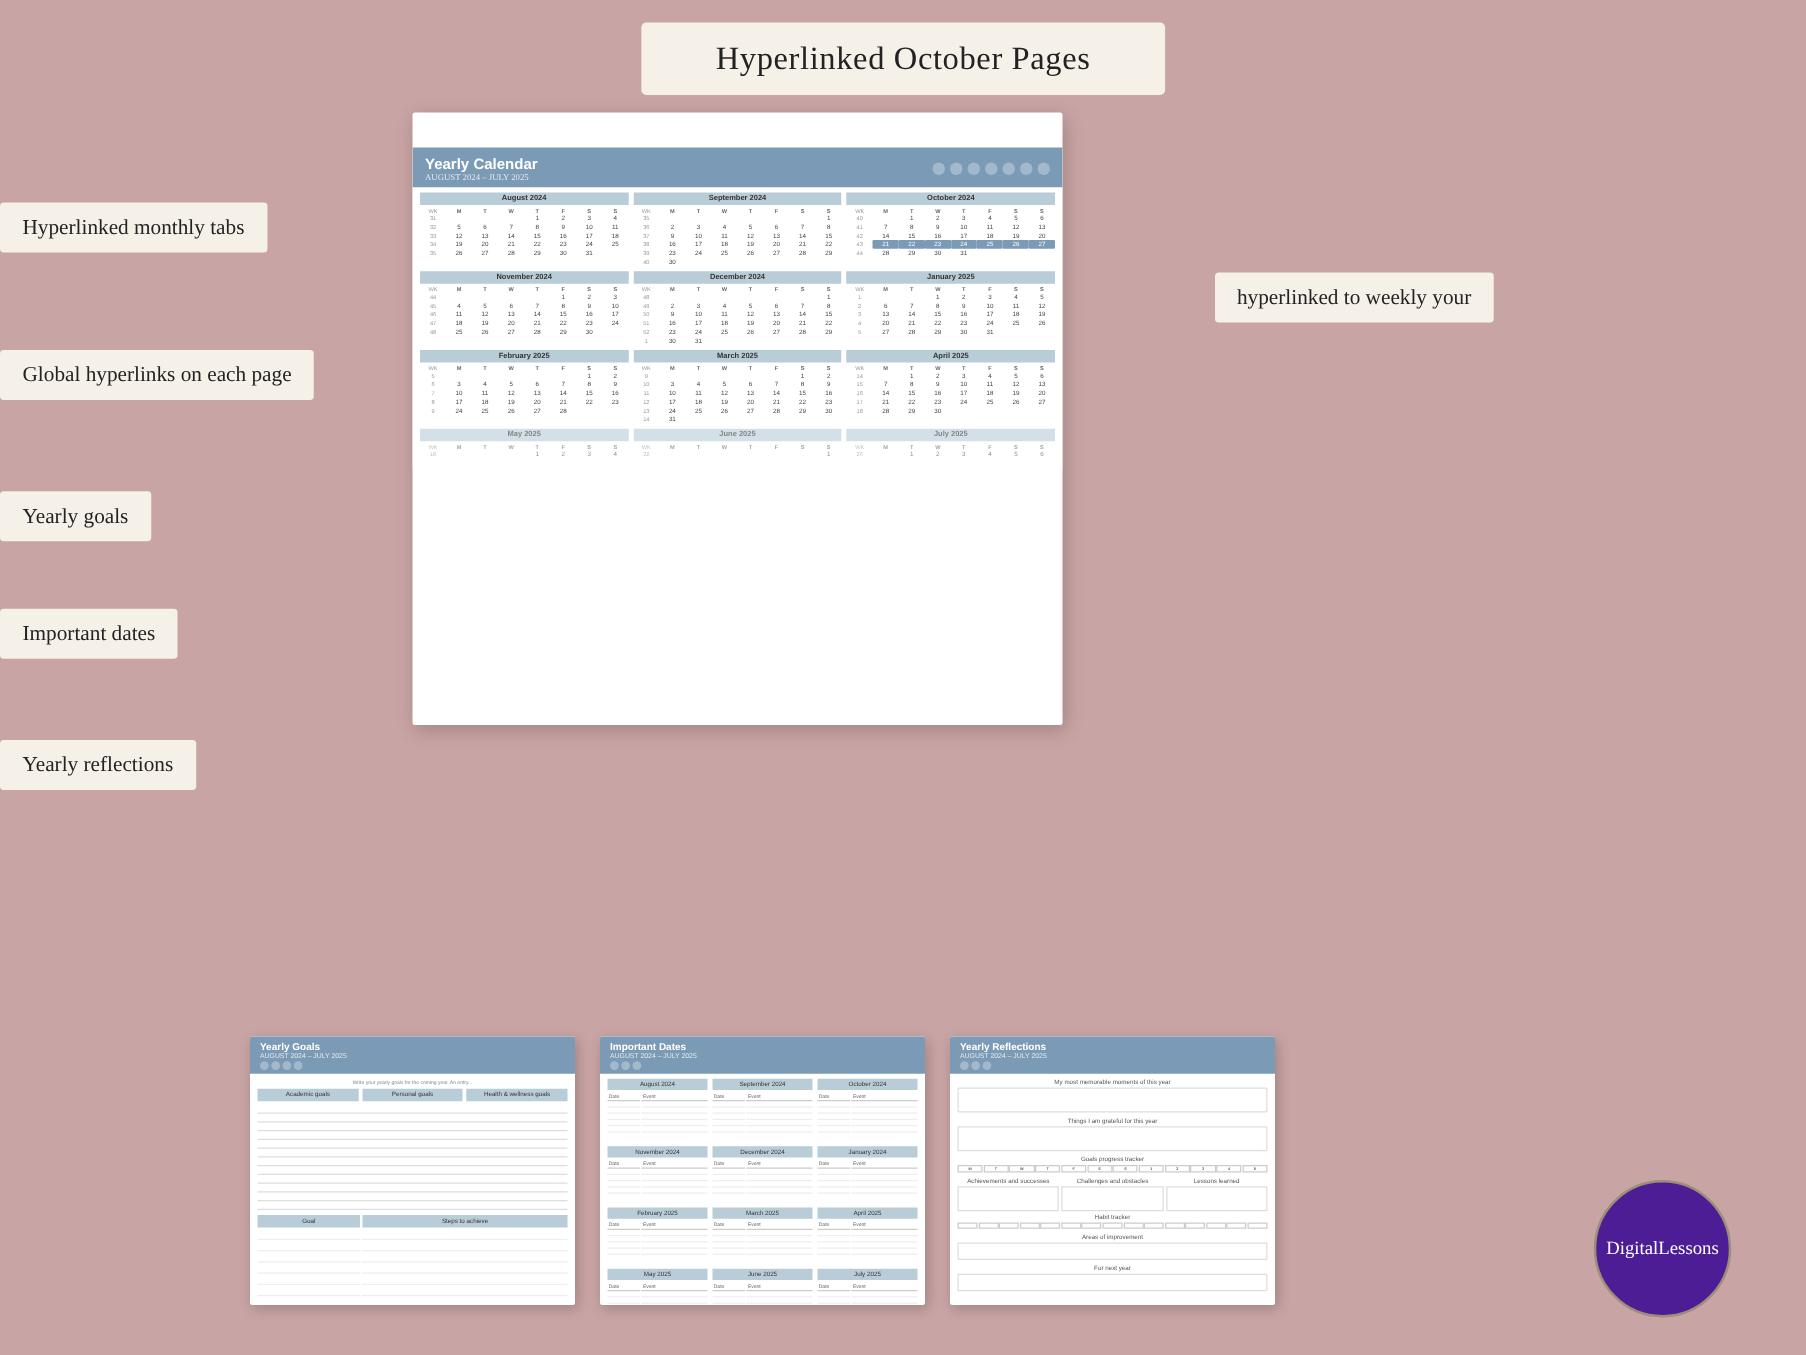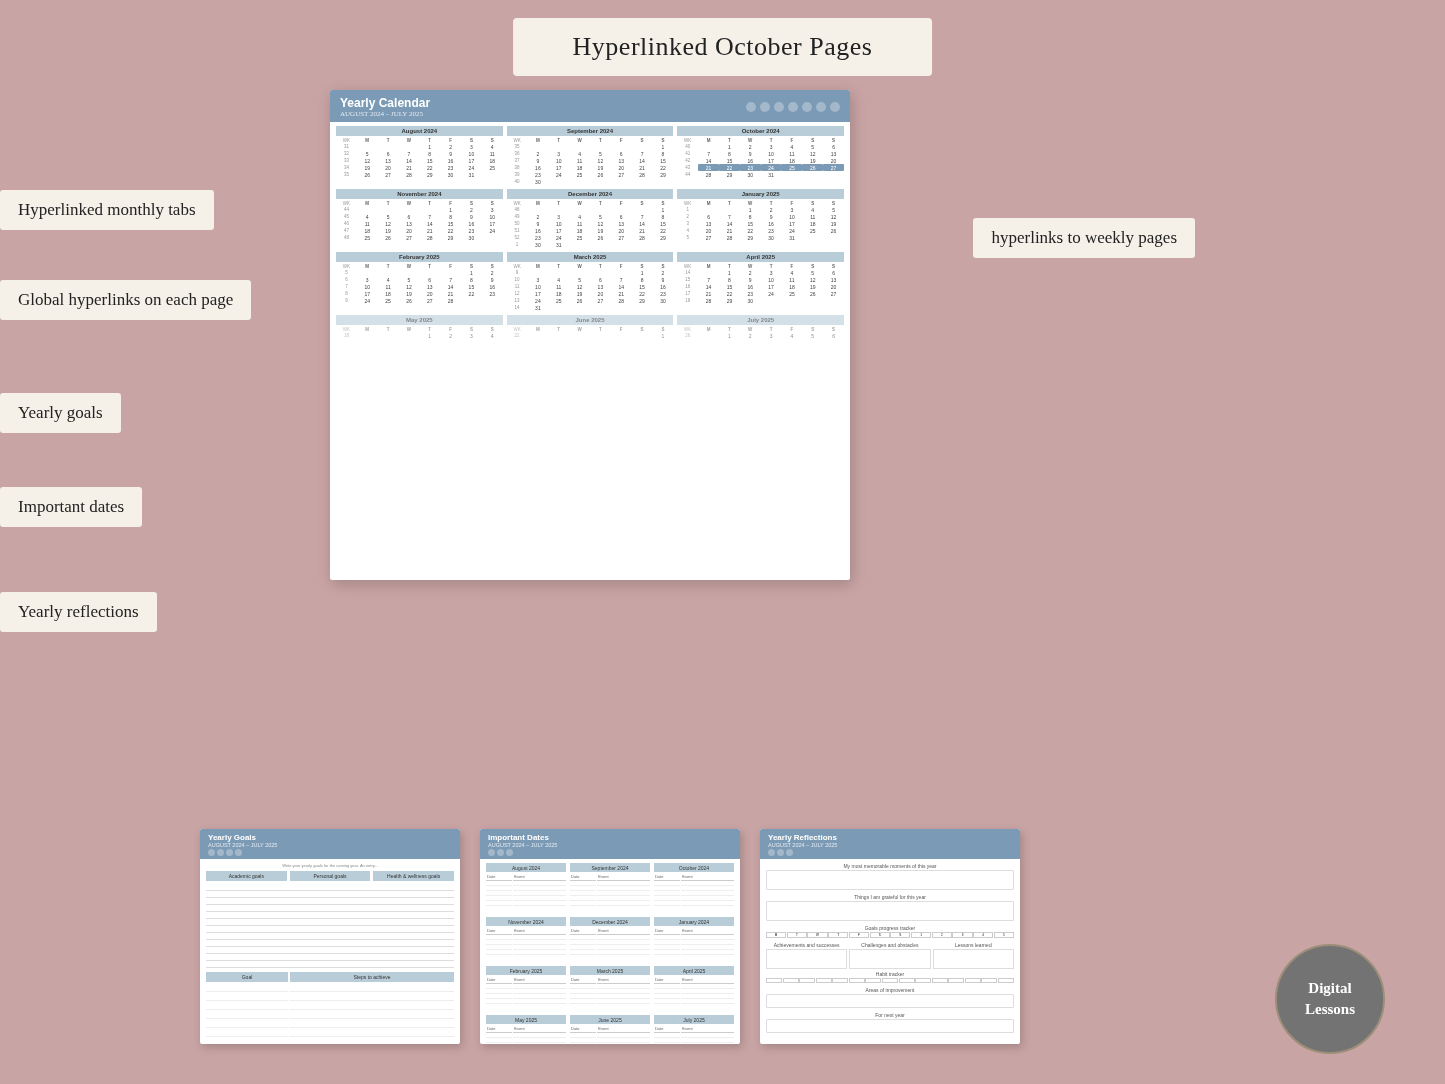--- a/index.html
+++ b/index.html
@@ -32,21 +32,21 @@
     .left-label {
       position: absolute;
       background: #f5f0e8;
       padding: 10px 18px;
       font-size: 17px;
       color: #222;
       border-radius: 3px;
       white-space: nowrap;
     }
 
-    .label-monthly-tabs { top: 190px; left: 0px; }
+    .label-monthly-tabs { top: 162px; left: 0px; }
     .label-global { top: 280px; left: 0px; font-family: Liberation Serif, serif; }
     .label-yearly-goals { top: 393px; left: 0px; }
     .label-important-dates { top: 487px; left: 0px; }
     .label-yearly-reflections { top: 592px; left: 0px; }
 
     
     .right-label {
       position: absolute;
       background: #f5f0e8;
       padding: 10px 18px;
@@ -59,30 +59,30 @@
     }
 
     
     .digital-download {
       position: absolute;
       bottom: 30px;
       right: 60px;
       width: 110px;
       height: 110px;
       border-radius: 50%;
-      background: #737373;
+      background: #4c1d95;
       border: 2px solid #9c8e78;
       display: flex;
       align-items: center;
       justify-content: center;
-      flex-direction: column;
+      flex-direction: row;
       text-align: center;
       font-size: 15px;
       color: #fff;
-      font-weight: 700;
+      font-weight: 400;
       line-height: 1.4;
     }
 
     
     .calendar-page {
       position: absolute;
       top: 90px;
       left: 330px;
       width: 520px;
       height: 490px;
@@ -91,20 +91,21 @@
       box-shadow: 2px 4px 15px rgba(0,0,0,0.2);
       overflow: hidden;
     }
 
     .cal-header {
       background: #7b9ab5;
       padding: 6px 10px 4px;
       display: flex;
       align-items: center;
       justify-content: space-between;
+      margin-top: 28px;
     }
     .cal-header-title { color: #fff; font-size: 10px; font-family: Arial, sans-serif; }
     .cal-header-title strong { font-size: 12px; }
     .cal-header-subtitle { color: rgba(255,255,255,0.8); font-size: 7px; }
     .cal-header-icons { display: flex; gap: 4px; }
     .cal-header-icons span { width: 10px; height: 10px; background: rgba(255,255,255,0.3); border-radius: 50%; display: inline-block; }
 
     .cal-body { padding: 4px 6px; background: #fff; }
 
     
@@ -252,21 +253,21 @@
 <body>
 
 <div class="title-banner">Hyperlinked October Pages</div>
 
 <div class="left-label label-monthly-tabs">Hyperlinked monthly tabs</div>
 <div class="left-label label-global">Global hyperlinks on each page</div>
 <div class="left-label label-yearly-goals">Yearly goals</div>
 <div class="left-label label-important-dates">Important dates</div>
 <div class="left-label label-yearly-reflections">Yearly reflections</div>
 
-<div class="right-label">hyperlinks to weekly pages</div>
+<div class="right-label">hyperlinked to weekly your</div>
 
 <div class="calendar-page">
   <div class="cal-header">
     <div>
       <div class="cal-header-title"><strong>Yearly Calendar</strong></div>
       <div class="cal-header-subtitle">AUGUST 2024 – JULY 2025</div>
     </div>
     <div class="cal-header-icons">
       <span></span>
       <span></span>

